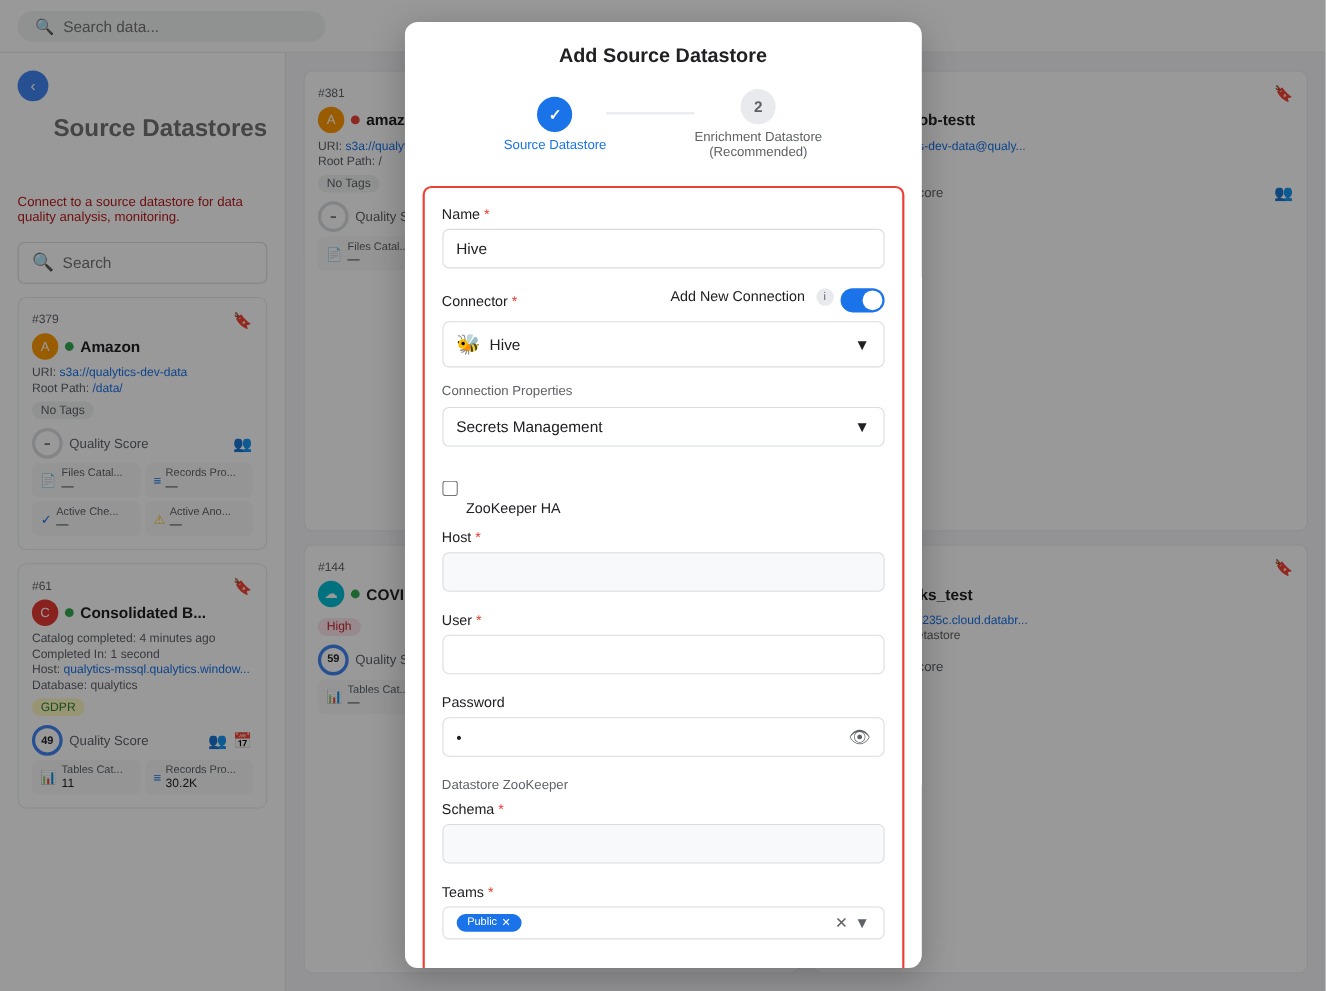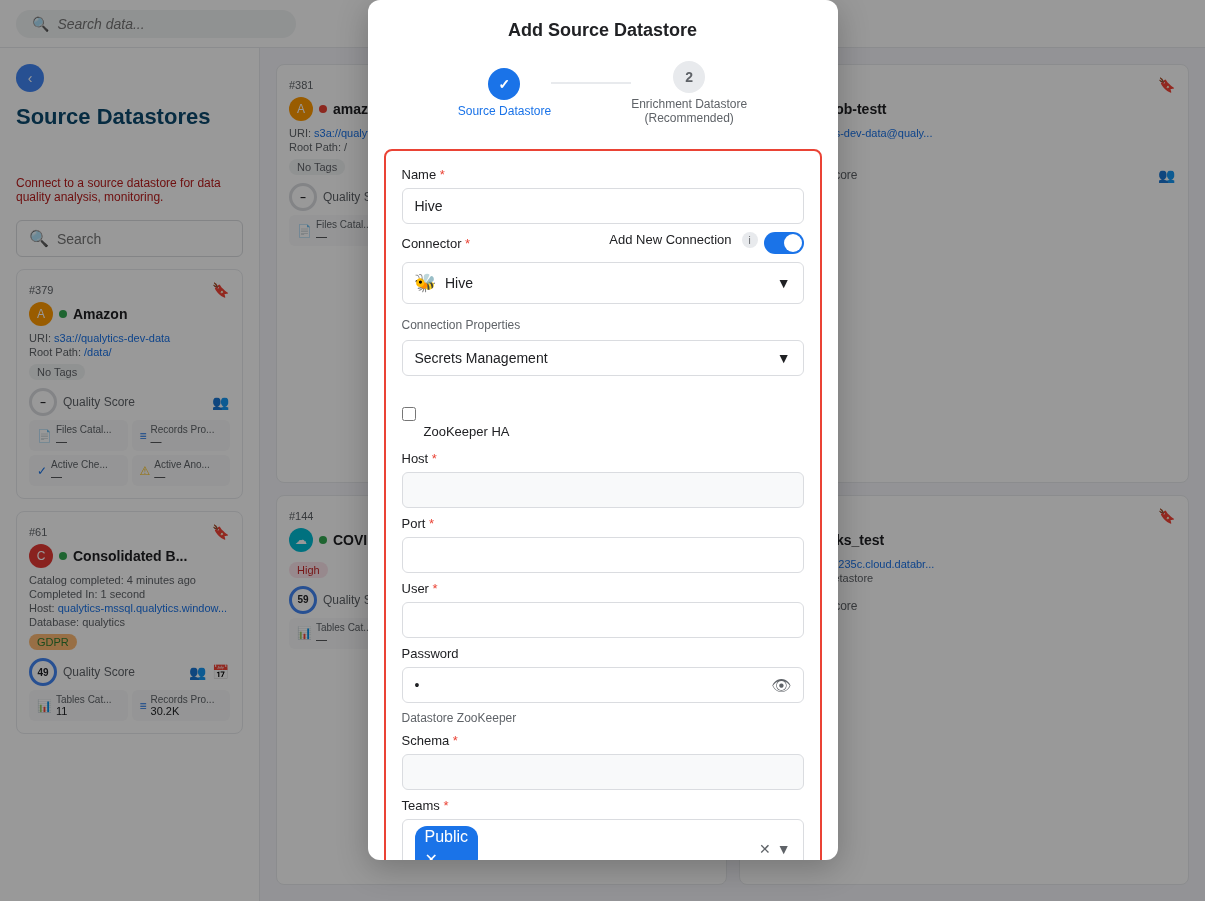--- a/index.html
+++ b/index.html
@@ -4,29 +4,29 @@
   <style>
     * { box-sizing: border-box; margin: 0; padding: 0; }
     body { font-family: -apple-system, BlinkMacSystemFont, 'Segoe UI', sans-serif; background: #f0f2f5; overflow: hidden; width: 1205px; height: 901px; position: relative; }
 
     
     .bg-page { width: 100%; height: 100%; position: relative; }
 
     
     .top-bar { background: #fff; height: 48px; display: flex; align-items: center; padding: 0 16px; border-bottom: 1px solid #e8eaed; position: relative; z-index: 1; }
     .search-top { display: flex; align-items: center; gap: 8px; color: #5f6368; font-size: 14px; background: #f1f3f4; border-radius: 20px; padding: 6px 16px; width: 280px; }
-    .search-top input { border: none; background: transparent; outline: none; font-size: 14px; color: #701a75; width: 200px; font-style: italic; }
+    .search-top input { border: none; background: transparent; outline: none; font-size: 14px; color: #701a75; width: 200px; }
 
     
     .main-content { display: flex; height: calc(100% - 48px); }
 
     
     .left-panel { width: 260px; padding: 16px; background: #fff; border-right: 1px solid #e8eaed; overflow-y: auto; }
     .back-btn { width: 28px; height: 28px; background: #4285f4; border-radius: 50%; display: flex; align-items: center; justify-content: center; color: #fff; cursor: pointer; margin-bottom: 12px; font-size: 14px; }
-    .page-title { font-size: 22px; font-weight: 600; color: #0c4a6e; margin-bottom: 6px; }
+    .page-title { font-size: 22px; font-weight: 600; color: #737373; margin-bottom: 6px; text-align: right; }
     .page-subtitle { font-size: 12px; color: #b91c1c; margin-bottom: 16px; margin-top: 46px; }
     .search-bar { display: flex; align-items: center; gap: 8px; border: 1px solid #dadce0; border-radius: 6px; padding: 8px 12px; margin-bottom: 12px; }
     .search-bar input { border: none; outline: none; font-size: 14px; color: #202124; width: 100%; background: transparent; }
 
     
     .cards-area { flex: 1; padding: 16px; display: grid; grid-template-columns: repeat(2, 1fr); gap: 12px; overflow: hidden; background: #f5f6fa; }
 
     
     .ds-card { background: #fff; border-radius: 8px; padding: 12px; border: 1px solid #e8eaed; font-size: 12px; }
     .card-header { display: flex; align-items: center; justify-content: space-between; margin-bottom: 4px; }
@@ -39,67 +39,67 @@
     .card-icon.consolidated { background: #e53935; color: #fff; }
     .card-icon.covid { background: #00bcd4; color: #fff; }
     .card-icon.databricks { background: #ff3621; color: #fff; }
     .card-dot { width: 8px; height: 8px; border-radius: 50%; }
     .dot-green { background: #34a853; }
     .dot-red { background: #ea4335; }
     .card-name { font-size: 14px; font-weight: 600; color: #202124; }
     .card-meta { font-size: 11px; color: #5f6368; margin-bottom: 2px; }
     .card-meta a { color: #1a73e8; text-decoration: none; }
     .card-tag { display: inline-block; padding: 2px 8px; border-radius: 12px; font-size: 11px; margin-top: 4px; }
-    .tag-gdpr { background: #fdba74; color: #2e7d32; }
+    .tag-gdpr { background: #fef9c3; color: #2e7d32; }
     .tag-high { background: #fce4ec; color: #c62828; }
     .tag-no { background: #f1f3f4; color: #5f6368; }
     .quality-row { display: flex; align-items: center; gap: 6px; margin: 8px 0 4px; }
     .quality-circle { width: 28px; height: 28px; border-radius: 50%; border: 3px solid #dadce0; display: flex; align-items: center; justify-content: center; font-size: 10px; font-weight: 600; color: #202124; }
     .quality-circle.has-score { border-color: #4285f4; }
     .quality-label { font-size: 12px; color: #5f6368; flex: 1; }
     .quality-icon { color: #9aa0a6; font-size: 14px; }
     .stats-row { display: grid; grid-template-columns: 1fr 1fr; gap: 4px; margin-top: 4px; }
     .stat-box { background: #f8f9fa; border-radius: 6px; padding: 4px 8px; display: flex; align-items: center; gap: 4px; }
     .stat-icon { font-size: 12px; color: #1a73e8; }
     .stat-icon.warn { color: #fbbc04; }
     .stat-label { font-size: 10px; color: #5f6368; }
     .stat-value { font-size: 11px; color: #202124; font-weight: 500; }
 
     
-    .overlay { position: absolute; top: 0; left: 0; width: 100%; height: 100%; background: rgba(0,0,0,0.4); z-index: 100; display: flex; align-items: flex-start; justify-content: center; }
+    .overlay { position: absolute; top: 0; left: 0; width: 100%; height: 100%; background: rgba(0,0,0,0.4); z-index: 100; display: flex; align-items: flex-start; justify-content: center; padding-top: 20px; }
 
     
     .modal { background: #fff; border-radius: 12px; width: 470px; max-height: 860px; overflow-y: auto; box-shadow: 0 8px 32px rgba(0,0,0,0.24); }
     .modal-header { padding: 20px 24px 0; text-align: center; }
     .modal-title { font-size: 18px; font-weight: 600; color: #202124; margin-bottom: 20px; }
     .stepper { display: flex; align-items: center; justify-content: center; gap: 0; margin-bottom: 24px; }
     .step { display: flex; flex-direction: column; align-items: center; gap: 4px; }
     .step-circle { width: 32px; height: 32px; border-radius: 50%; display: flex; align-items: center; justify-content: center; font-size: 14px; font-weight: 600; }
     .step-circle.active { background: #1a73e8; color: #fff; }
     .step-circle.inactive { background: #e8eaed; color: #5f6368; }
     .step-label { font-size: 12px; color: #1a73e8; font-weight: 500; text-align: center; }
     .step-label.inactive { color: #5f6368; }
     .step-line { width: 80px; height: 2px; background: #e8eaed; margin-top: -20px; }
-    .form-group { margin-bottom: 8px; }
+    .form-group { margin-bottom: 18px; }
     .form-label { font-size: 13px; color: #202124; margin-bottom: 6px; display: block; font-weight: 500; }
     .required { color: #ea4335; }
     .form-input { width: 100%; border: 1px solid #dadce0; border-radius: 6px; padding: 9px 12px; font-size: 14px; color: #202124; outline: none; }
     .connector-row { display: flex; align-items: center; justify-content: space-between; margin-bottom: 8px; }
     .add-conn-row { display: flex; align-items: flex-start; gap: 6px; font-size: 13px; color: #202124; }
     .toggle { width: 40px; height: 22px; background: #1a73e8; border-radius: 11px; position: relative; cursor: pointer; }
     .toggle::after { content: ''; position: absolute; width: 18px; height: 18px; background: #fff; border-radius: 50%; top: 2px; right: 2px; }
     .connector-select { width: 100%; border: 1px solid #dadce0; border-radius: 6px; padding: 9px 12px; font-size: 14px; color: #202124; background: #fff; display: flex; align-items: center; justify-content: space-between; cursor: pointer; margin-bottom: 14px; }
     .section-label { font-size: 12px; color: #5f6368; margin-bottom: 8px; }
     .secrets-select { width: 100%; border: 1px solid #dadce0; border-radius: 6px; padding: 9px 12px; font-size: 14px; color: #202124; background: #fff; display: flex; align-items: center; justify-content: space-between; cursor: pointer; margin-bottom: 12px; }
     .checkbox-row { display: flex; align-items: center; gap: 8px; margin-bottom: 12px; }
     .checkbox-row input { width: 14px; height: 14px; }
     .checkbox-label { font-size: 13px; color: #202124; margin-top: 36px; }
     .info-icon { width: 16px; height: 16px; border-radius: 50%; background: #e8eaed; display: inline-flex; align-items: center; justify-content: center; font-size: 10px; color: #5f6368; margin-left: 4px; }
     .teams-select { width: 100%; border: 1px solid #dadce0; border-radius: 6px; padding: 6px 12px; font-size: 14px; color: #202124; background: #fff; display: flex; align-items: center; justify-content: space-between; }
-    .public-tag { background: #1a73e8; color: #fff; border-radius: 12px; padding: 2px 10px; font-size: 16px; display: flex; align-items: flex-start; gap: 4px; flex-direction: column; }
+    .public-tag { background: #1a73e8; color: #fff; border-radius: 12px; padding: 2px 10px; font-size: 10px; display: flex; align-items: flex-start; gap: 4px; }
     .host-input { background: #f8f9fa; }
   </style>
 </head>
 <body>
 
 <div class="bg-page">
 
   <div class="top-bar">
     <div class="search-top">
       <span>🔍</span>
@@ -378,27 +378,20 @@
       </div>
 
       <div class="form-group">
         <label class="form-label">
           <span>Host</span>
           <span class="required"> *</span>
         </label>
         <input class="form-input host-input" type="text" value="" style="">
       </div>
 
-      <div class="form-group">
-        <label class="form-label">
-          <span>Port</span>
-          <span class="required"> *</span>
-        </label>
-        <input class="form-input" type="text" value="" style="">
-      </div>
 
       <div class="form-group">
         <label class="form-label">
           <span>User</span>
           <span class="required"> *</span>
         </label>
         <input class="form-input" type="text" value="" style="">
       </div>
 
       <div class="form-group">

